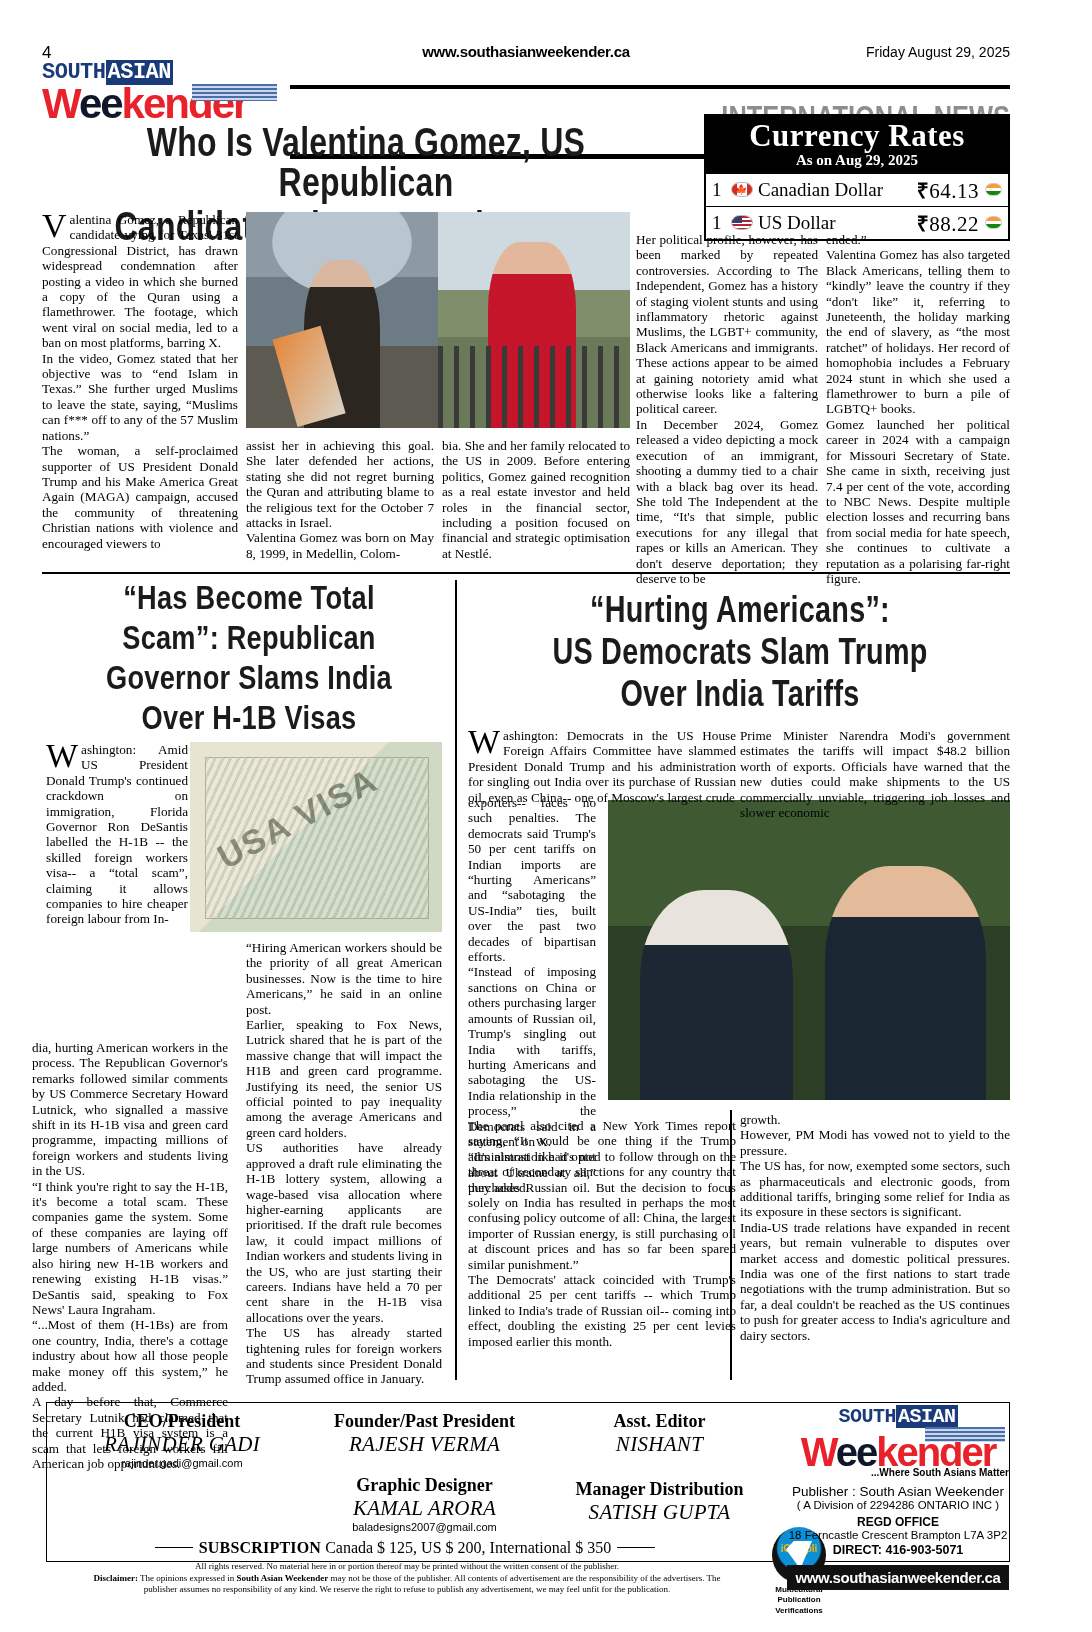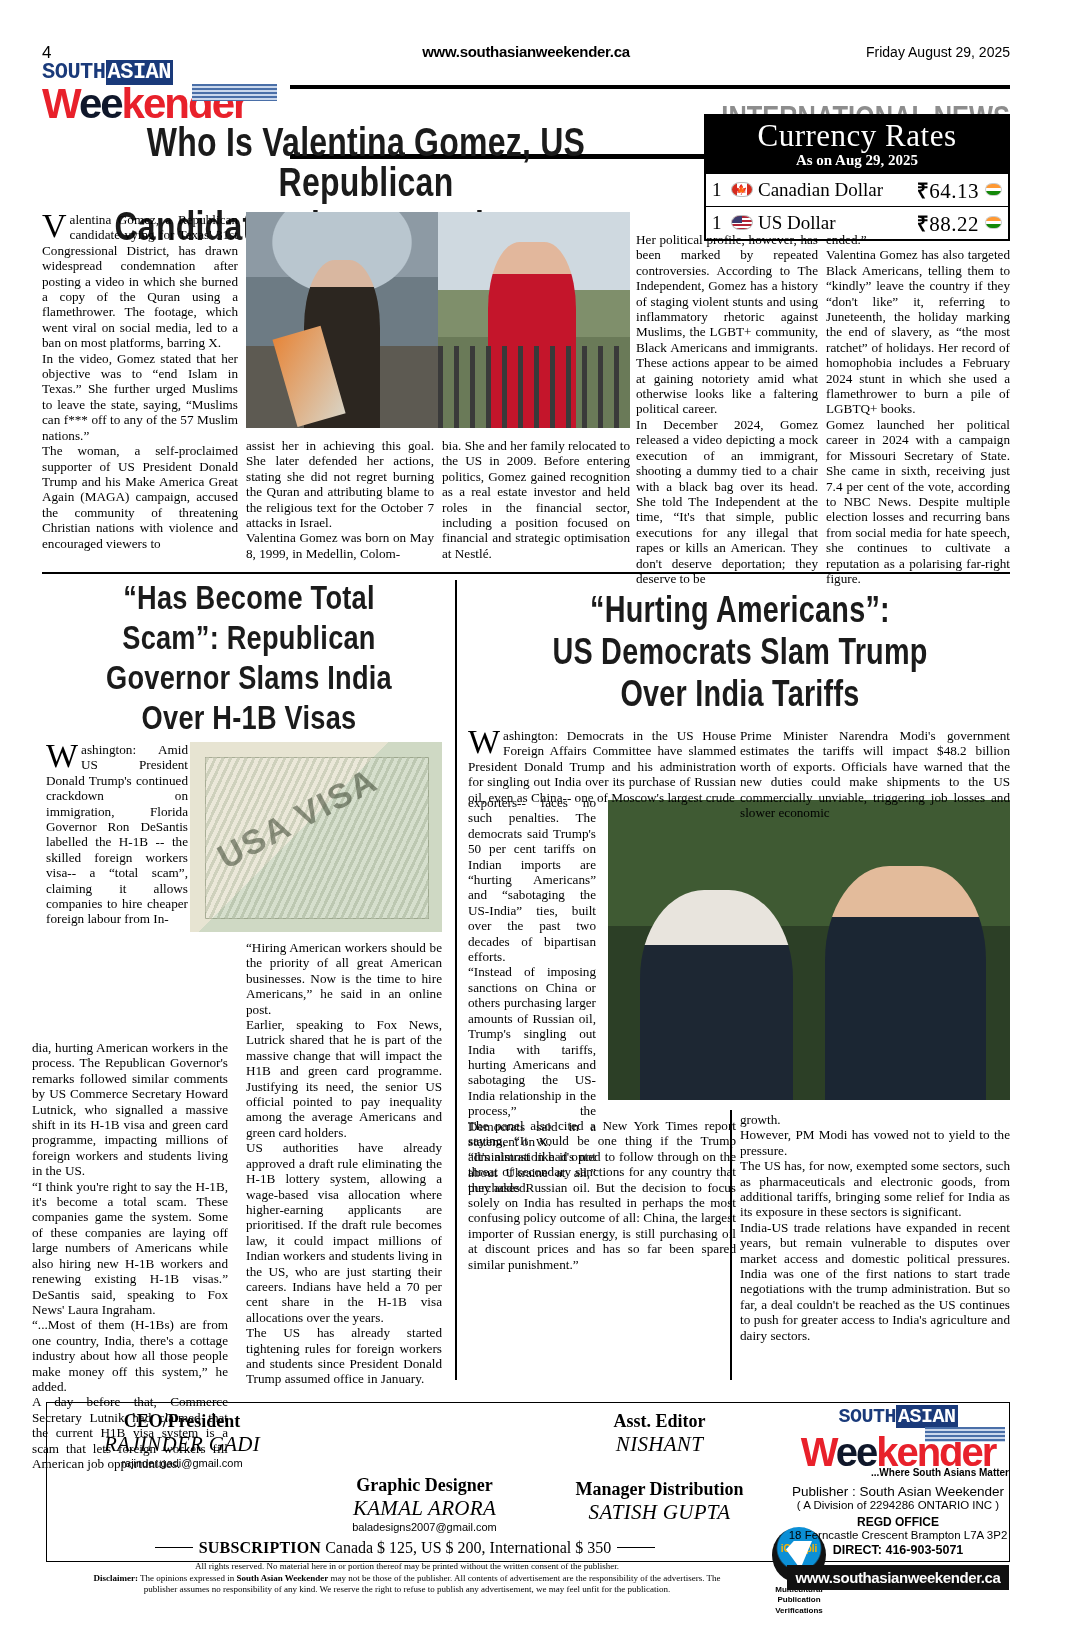--- a/index.html
+++ b/index.html
@@ -50,21 +50,21 @@
   }
 
   
   .s1-head { position: absolute; left: 42px; top: 122px; width: 648px; }
   .s1-head .hl { font-size: 40px; }
   .s1-head .hl div { margin-bottom: 4px; }
 
   
   .currency { position: absolute; left: 704px; top: 114px; width: 306px; border: 2px solid #000; }
   .cur-head { background: #000; color: #fff; text-align: center; padding: 4px 0 5px; }
-  .cur-title { font-family: "Liberation Serif", serif; font-size: 31px; font-weight: normal; line-height: 1.05;
+  .cur-title { font-family: "Liberation Serif", serif; font-size: 31px; font-weight: bold; line-height: 1.05;
                letter-spacing: .5px; }
   .cur-sub { font-family: "Liberation Serif", serif; font-size: 15px; font-weight: bold; margin-top: -1px; }
   .cur-row { display: flex; align-items: center; padding: 2px 6px; font-size: 19px; font-family: "Liberation Serif", serif; }
   .cur-row + .cur-row { border-top: 1px solid #000; }
   .cur-one { width: 14px; }
   .flag { width: 22px; height: 15px; margin: 0 5px; display: inline-block; position: relative;
           border-radius: 50%/60%; overflow: hidden; border: 1px solid #bbb;}
   .flag.ca { background: linear-gradient(to right,#d52b1e 0 26%, #fff 26% 74%, #d52b1e 74% 100%); }
   .flag.ca::after { content:"🍁"; position:absolute; left:50%; top:50%; transform:translate(-50%,-52%); font-size:10px; }
   .flag.us { background: repeating-linear-gradient(to bottom, #b22234 0 2px, #fff 2px 4px); }
@@ -311,37 +311,42 @@
   </div>
   <div class="ph s3-ph img-modi"></div>
   <div class="col s3c1 dropcap">Washington: Democrats in the US House Foreign Affairs Committee have slammed President Donald Trump and his administration for singling out India over its purchase of Russian oil, even as China-- one of Moscow's largest crude</div>
   <div class="col s3c1b">
       <p>exporters-- faces no such penalties. The democrats said Trump's 50 per cent tariffs on Indian imports are “hurting Americans” and “sabotaging the US-India” ties, built over the past two decades of bipartisan efforts.</p>
       <p>“Instead of imposing sanctions on China or others purchasing larger amounts of Russian oil, Trump's singling out India with tariffs, hurting Americans and sabotaging the US-India relationship in the process,” the Democrats said in a statement on X.</p>
       <p>“It's almost like it's not about Ukraine at all,” they added.</p>
     </div>
   <div class="col s3c2">
       <p>The panel also cited a New York Times report saying, “It would be one thing if the Trump administration had opted to follow through on the threat of secondary sanctions for any country that purchases Russian oil. But the decision to focus solely on India has resulted in perhaps the most confusing policy outcome of all: China, the largest importer of Russian energy, is still purchasing oil at discount prices and has so far been spared similar punishment.”</p>
+      <p>The Democrats' attack coincided with Trump's additional 25 per cent tariffs -- which Trump linked to India's trade of Russian oil-- coming into effect, doubling the existing 25 per cent levies imposed earlier this month.</p>
     </div>
   <div class="col s3c3">Prime Minister Narendra Modi's government estimates the tariffs will impact $48.2 billion worth of exports. Officials have warned that the new duties could make shipments to the US commercially unviable, triggering job losses and slower economic</div>
   <div class="col s3c3b">
       <p>growth.</p>
       <p>However, PM Modi has vowed not to yield to the pressure.</p>
       <p>The US has, for now, exempted some sectors, such as pharmaceuticals and electronic goods, from additional tariffs, bringing some relief for India as its exposure in these sectors is significant.</p>
       <p>India-US trade relations have expanded in recent years, but remain vulnerable to disputes over market access and domestic political pressures. India was one of the first nations to start trade negotiations with the trump administration. But so far, a deal couldn't be reached as the US continues to push for greater access to India's agriculture and dairy sectors.</p>
     </div>
 
   <div class="footer">
 
     <div class="fcol f1">
       <div class="frole">CEO/President</div>
       <div class="fname">RAJINDER GADI</div>
       <div class="femail">rajinder.gadi@gmail.com</div>
     </div>
 
+    <div class="fcol f2">
+      <div class="frole">Founder/Past President</div>
+      <div class="fname">RAJESH VERMA</div>
+    </div>
 
     <div class="fcol f3">
       <div class="frole">Asst. Editor</div>
       <div class="fname">NISHANT</div>
     </div>
 
 
     <div class="fcol f5">
       <div class="frole">Graphic Designer</div>
       <div class="fname">KAMAL ARORA</div>

